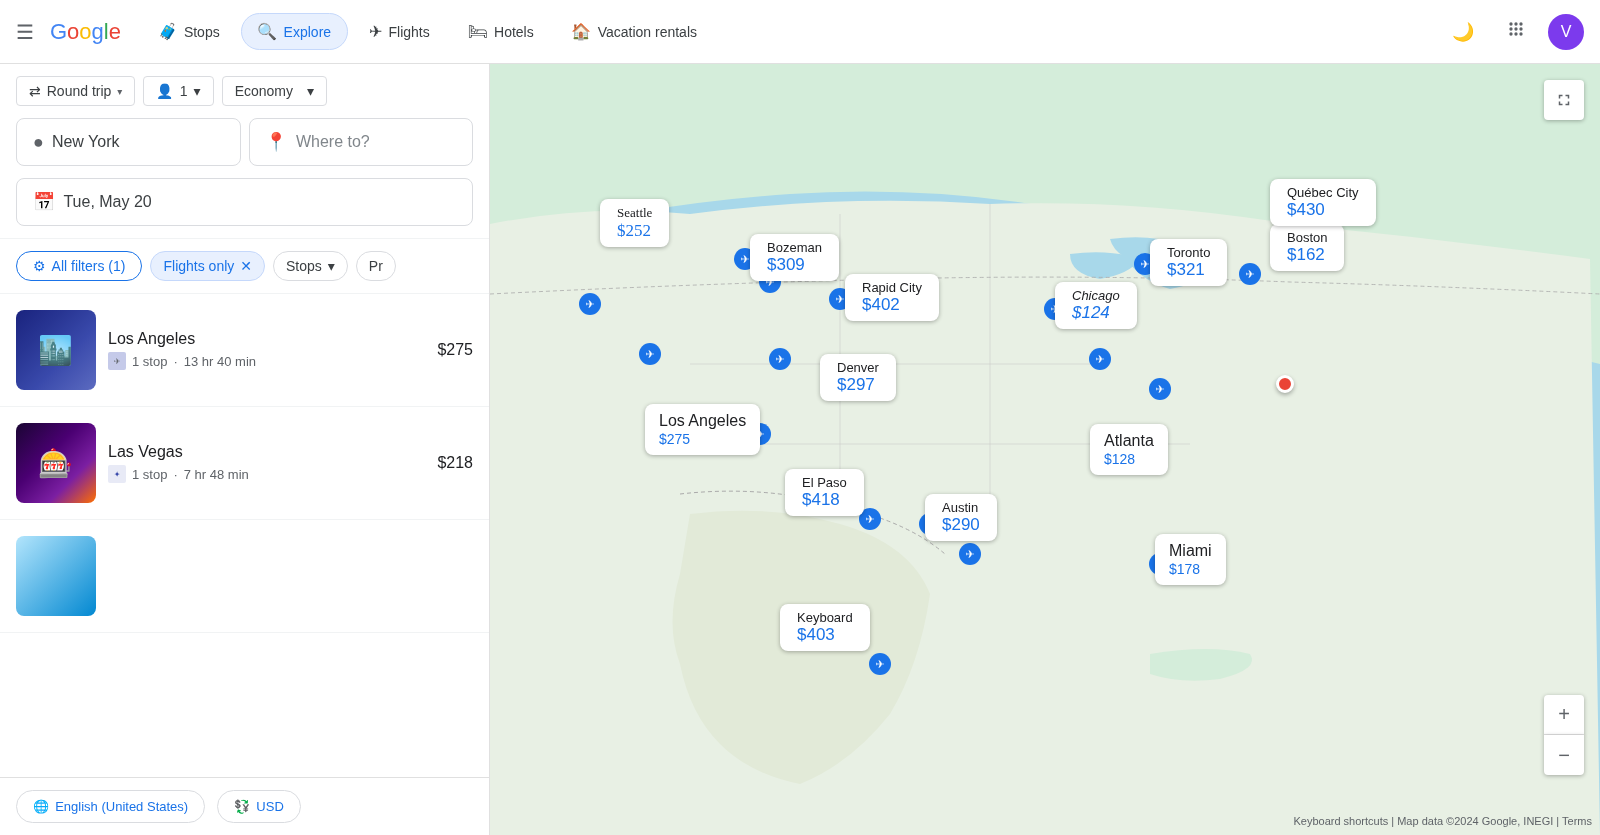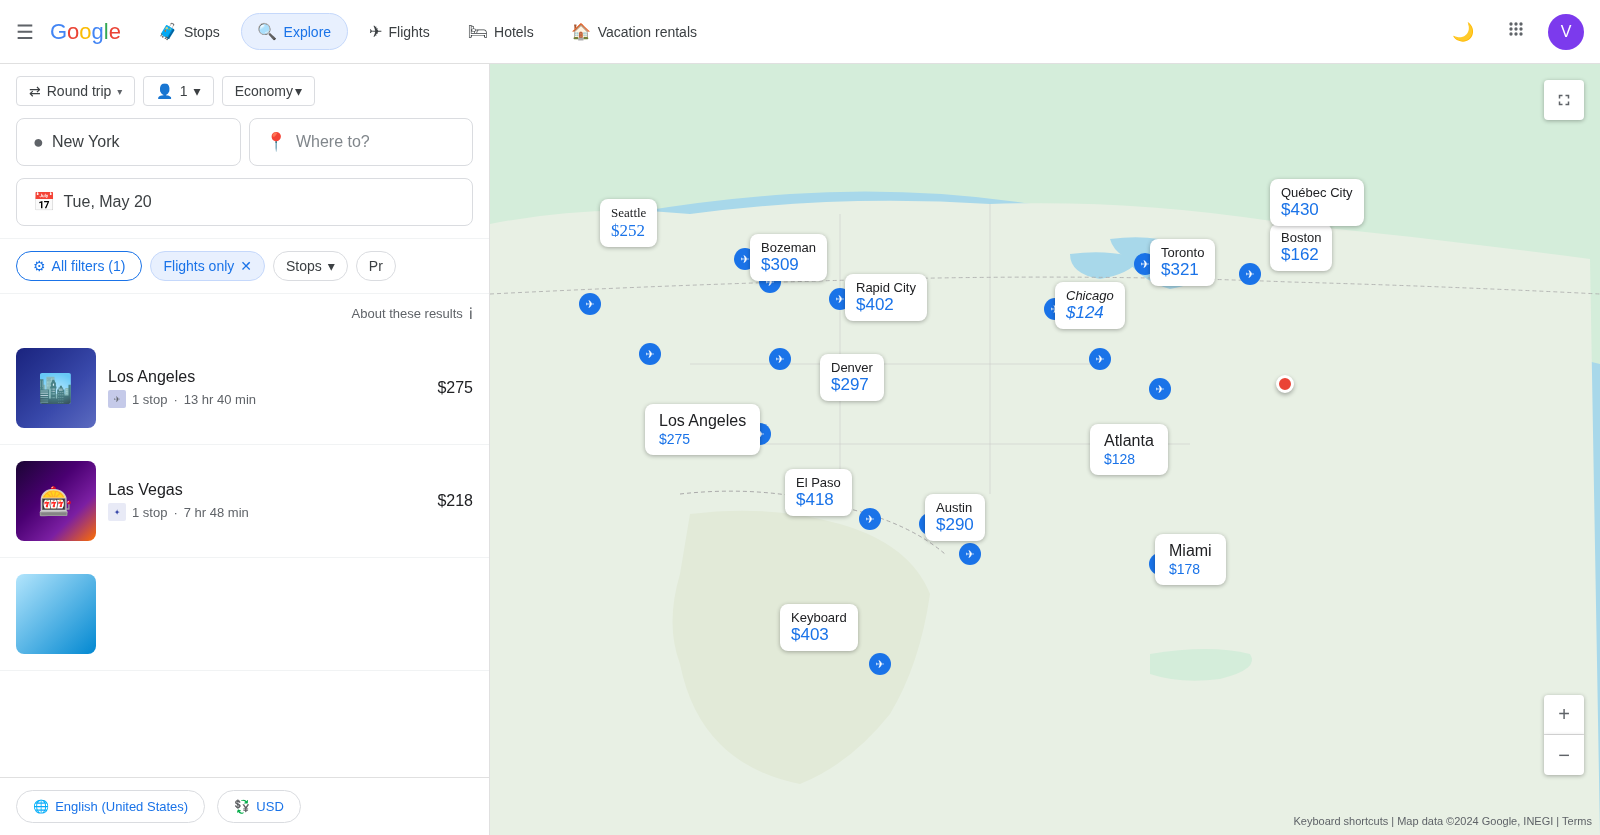--- a/index.html
+++ b/index.html
@@ -47,21 +47,21 @@
       border: 1px solid #dadce0; border-radius: 4px; background: #fff;
       font-size: 14px; color: #3c4043; cursor: pointer;
     }
     .trip-type-btn .arrow { font-size: 10px; color: #5f6368; }
     .passengers-btn {
       display: flex; align-items: center; gap: 6px; padding: 6px 12px;
       border: 1px solid #dadce0; border-radius: 4px; background: #fff;
       font-size: 14px; color: #3c4043; cursor: pointer;
     }
     .class-btn {
-      display: flex; align-items: center; gap: 2px; padding: 6px 12px;
+      display: flex; align-items: center; gap: 14px; padding: 6px 12px;
       border: 1px solid #dadce0; border-radius: 4px; background: #fff;
       font-size: 14px; color: #3c4043; cursor: pointer;
     }
 
     .location-inputs { display: flex; gap: 8px; margin-bottom: 12px; }
     .location-input {
       flex: 1; display: flex; align-items: center; gap: 8px; padding: 12px 16px;
       border: 1px solid #dadce0; border-radius: 8px; background: #fff; cursor: text;
       font-size: 16px; color: #3c4043;
     }
@@ -149,21 +149,21 @@
     .map-container {
       position: absolute; left: 490px; top: 64px; right: 0; bottom: 0;
       background: #aadaff; overflow: hidden;
     }
 
     
     .map-svg { width: 100%; height: 100%; }
 
     
     .price-label {
-      position: absolute; background: #fff; border-radius: 8px; padding: 6px 11px;
+      position: absolute; background: #fff; border-radius: 8px; padding: 6px 17px;
       box-shadow: 0 1px 4px rgba(0,0,0,0.3); font-size: 13px; cursor: pointer;
       white-space: nowrap;
     }
     .price-label .city-name { font-weight: 500; color: #202124; display: block; }
     .price-label .price { color: #1a73e8; font-size: 17px; }
     .price-label.large { font-size: 15px; padding: 8px 14px; }
     .price-label.large .city-name { font-size: 16px; }
     .price-label.large .price { font-size: 14px; }
 
     
@@ -314,24 +314,20 @@
     </div>
     <button class="stops-btn">
       <span>Stops</span>
       <span>▾</span>
     </button>
     <button class="more-btn">
       <span>Pr</span>
     </button>
   </div>
 
-  <div class="results-info">
-    <span>About these results</span>
-    <span class="info-icon">ℹ</span>
-  </div>
 
   <div class="flight-results">
 
     <div class="flight-card">
       <div class="thumb-la"></div>
       <div class="flight-info">
         <div class="flight-city">Los Angeles</div>
         <div class="flight-details">
           <span class="airline-logo" style="background:#c5cae9; font-size:8px; width:18px; height:18px; display:flex; align-items:center; justify-content:center;">✈</span>
           <span>1 stop</span>

